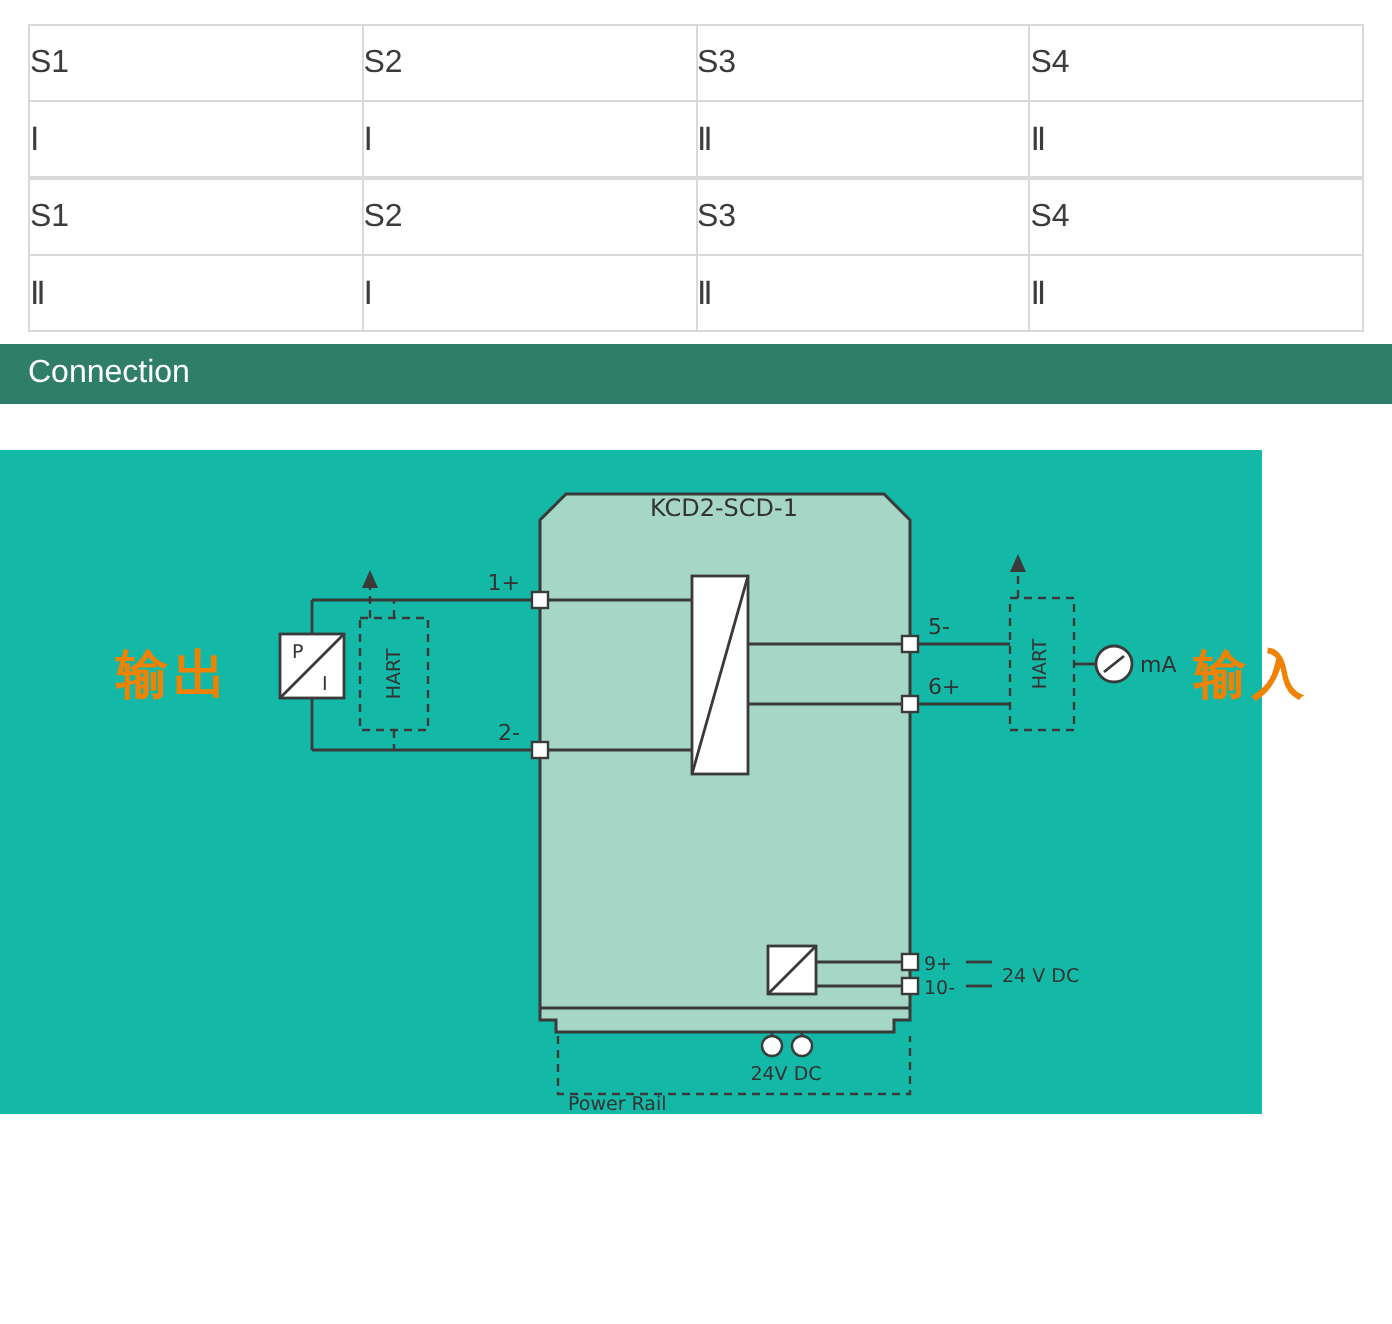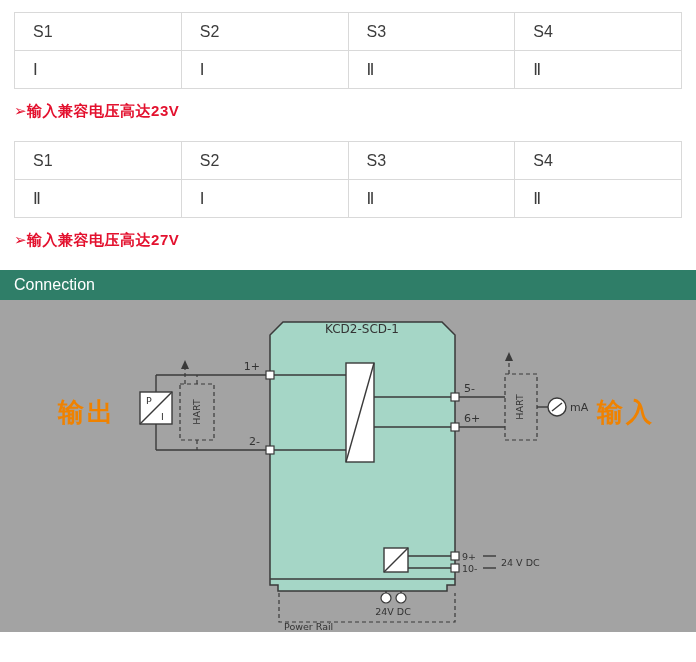--- a/index.html
+++ b/index.html
@@ -12,21 +12,21 @@
   }
   .content { padding:12px 14px 0 14px; }
   table.spec {
     width:100%;
     border-collapse:collapse;
     table-layout:fixed;
   }
   table.spec td {
     border:1px solid #d9d9d9;
     height:38px;
-    padding-left:18px;
+    padding-left:0;
     font-size:16px;
     color:#3c3c3c;
     vertical-align:middle;
     background:#ffffff;
   }
   .note {
     color:#e3112e;
     font-weight:bold;
     font-size:15px;
     margin:13px 0 20px 0;
@@ -34,21 +34,21 @@
   }
   .section-bar {
     margin-top:6px;
     background:#2f7e68;
     color:#ffffff;
     font-weight:normal;
     font-size:16px;
     padding:5px 0 5px 14px;
     line-height:20px;
   }
-  .diagram-wrap { width:696px; height:332px; background:#a3a3a3; }
+  .diagram-wrap { width:631px; height:332px; background:#14b8a6;margin-top:23px; }
   svg text {
     font-family:"DejaVu Sans","Liberation Sans",sans-serif;
     fill:#333333;
   }
   .lbl { font-size:11px; }
   .lbl-sm { font-size:9.5px; }
   .dev-lbl { font-size:12px; }
   .cjk {
     font-size:26px;
     font-weight:bold;
@@ -75,40 +75,38 @@
     </tr>
     <tr>
       <td>Ⅰ</td>
       <td>Ⅰ</td>
       <td>Ⅱ</td>
       <td>Ⅱ</td>
     </tr>
   </tbody>
     </table>
 
-  <div class="note">➢输入兼容电压高达23V</div>
 
   <table class="spec">
     <tbody>
         <tr>
       <td>S1</td>
       <td>S2</td>
       <td>S3</td>
       <td>S4</td>
     </tr>
     <tr>
       <td>Ⅱ</td>
       <td>Ⅰ</td>
       <td>Ⅱ</td>
       <td>Ⅱ</td>
     </tr>
   </tbody>
     </table>
 
-  <div class="note">➢输入兼容电压高达27V</div>
 
 </div>
 
 <div class="section-bar">Connection</div>
 
 <div class="diagram-wrap">
 <svg width="696" height="332" viewBox="0 0 696 332" xmlns="http://www.w3.org/2000/svg">
 
   <path d="M283,22 L442,22 L455,35 L455,285 L447,285 L447,291 L278,291 L278,285 L270,285 L270,35 Z" fill="#a5d6c6" stroke="#3a3a3a" stroke-width="1.5"></path>
   <line class="wire" x1="270" y1="279" x2="455" y2="279" stroke-width="2"></line>

